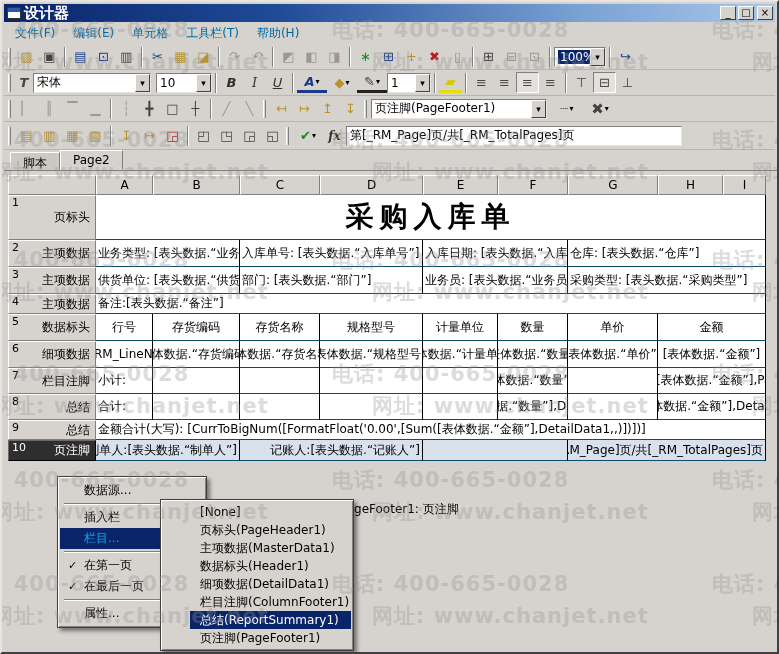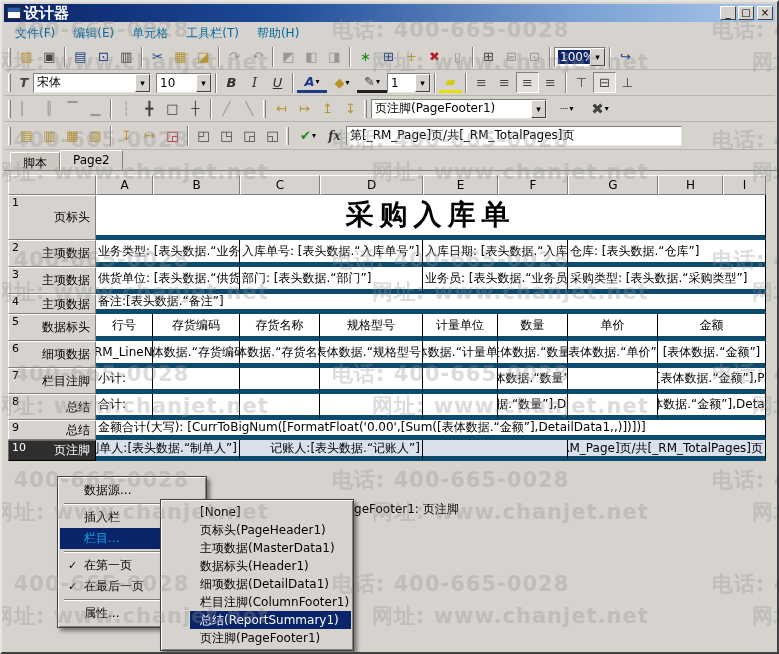--- a/index.html
+++ b/index.html
@@ -49,21 +49,21 @@
   .panel{position:absolute;left:2px;top:168px;width:775px;height:326px;background:#d6d3ce;
     border-top:1px solid #808080;}
   .sheet{position:absolute;left:4px;top:4px;width:760px;}
   .srow{display:flex;}
   .ch,.rh{background:#d6d3ce;border:1px solid;border-color:#fff #808080 #808080 #fff;
     display:flex;align-items:center;justify-content:center;font-size:12px;flex:none;}
   .rh{width:88px;position:relative;justify-content:flex-end;padding-right:5px;}
   .rh .num{position:absolute;top:0;left:3px;font-size:11px;}
   .rh.sel{background:#2e2e2e;color:#fff;border-color:#6a6a6a #000 #000 #6a6a6a;}
   .cells{display:flex;}
-  .cell{border-right:1px solid #000;border-bottom:5px solid #0c4a6e;overflow:hidden;white-space:nowrap;
+  .cell{border-right:1px solid #000;border-bottom:1px solid #0c4a6e;overflow:hidden;white-space:nowrap;
     display:flex;align-items:center;padding:0 2px;font-size:12px;background:#fff;flex:none;}
   .ctr{justify-content:center;padding:0;}
   .rt{justify-content:flex-end;}
   .titlecell{justify-content:center;font-size:28px;font-weight:bold;letter-spacing:6px;}
   .selrow .cell{background:#d9e1ed;}
   
   .hint{position:absolute;left:338px;top:499px;font-size:12px;color:#000;z-index:5;}
   
   .menu{position:absolute;background:#d6d3ce;border:1px solid #404040;
     box-shadow:inset 1px 1px 0 #fff, inset -1px -1px 0 #808080, 3px 3px 4px rgba(0,0,0,.45);

